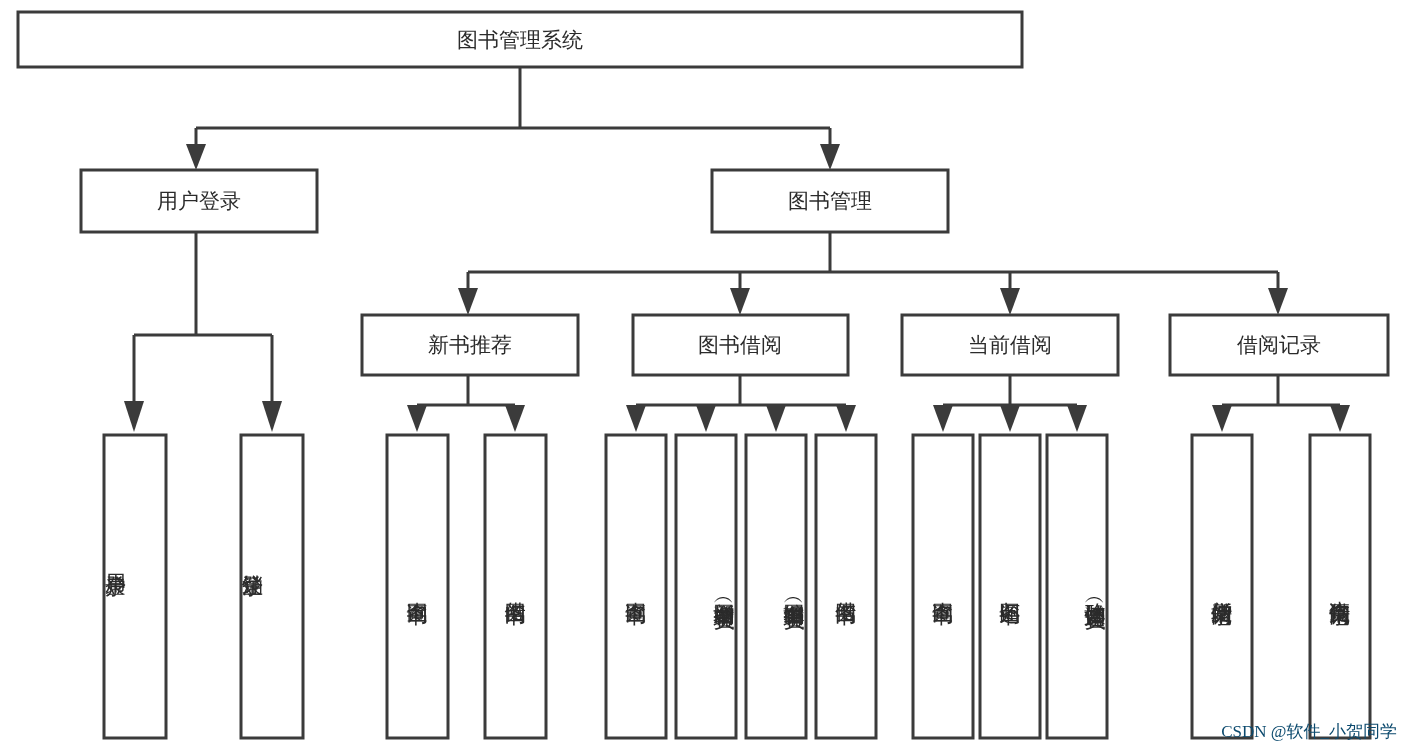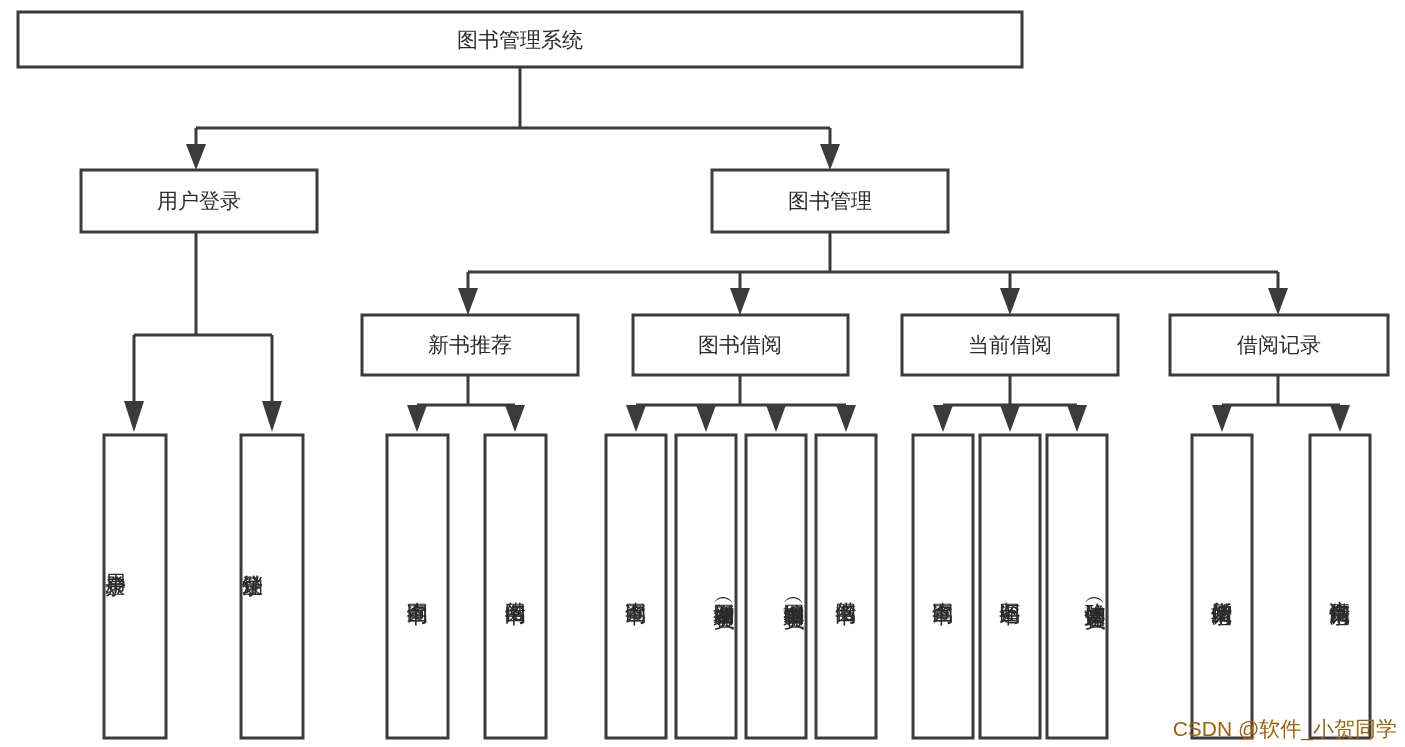--- a/index.html
+++ b/index.html
@@ -56,23 +56,23 @@
     letter-spacing: 1px;
     display: flex;
     justify-content: center;
     pointer-events: none;
     white-space: nowrap;
   }
   .watermark {
     position: absolute;
     right: 8px;
     bottom: 4px;
-    font-family: Liberation Sans, sans-serif;
-    font-size: 21px;
-    color: #a16207;
+    font-family: Liberation Serif, serif;
+    font-size: 17px;
+    color: #0c4a6e;
     white-space: nowrap;
   }
 </style>
 </head>
 <body>
 
 <div id="canvas">
 
   <svg class="diagram" viewBox="0 0 1405 747">
 

